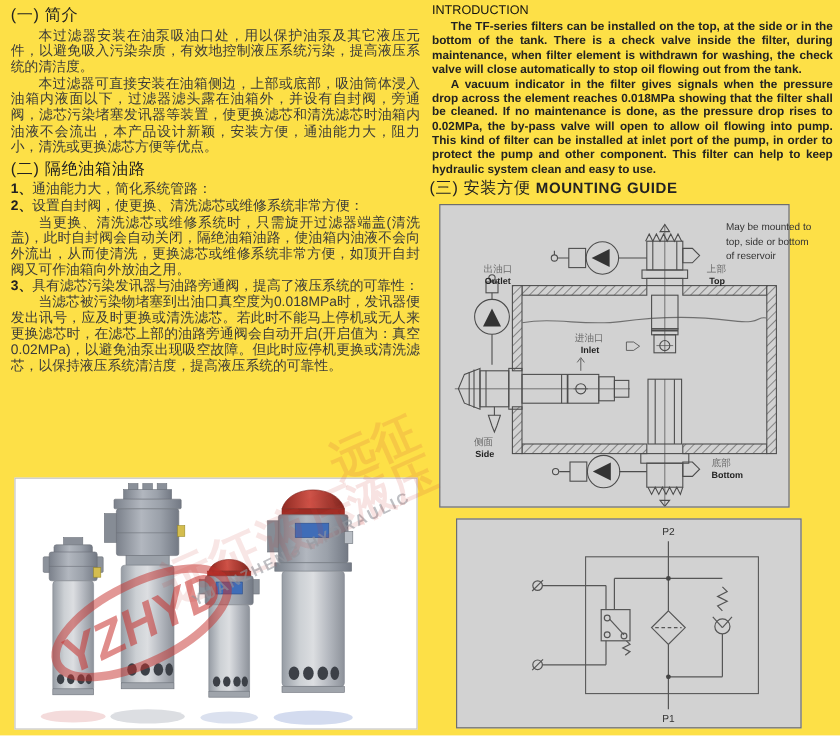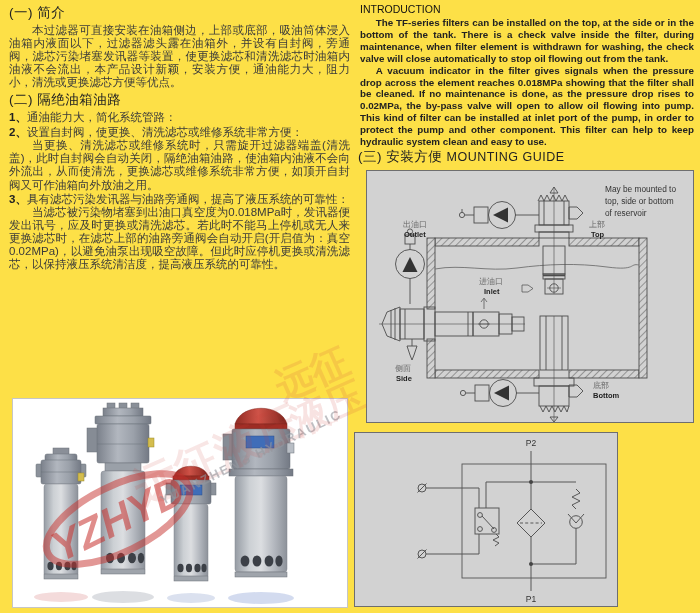--- a/index.html
+++ b/index.html
@@ -13,43 +13,44 @@
         white-space:pre-line;}
   .feat-title{font-size:11.5px;line-height:13.4px;margin:1px 0 0 0;}
   .feat-num{font-weight:bold;color:#222;}
 
   
   .col-right{position:absolute;left:360px;top:3px;width:334px;}
   .h-en{font-size:10.5px;font-weight:normal;color:#111;margin:0 0 2px 0;}
   .en-p{font-size:9.8px;font-weight:600;line-height:11.9px;text-align:justify;text-indent:1.6em;
         margin:0;color:#222;}
   .h-mount{position:absolute;left:358px;top:148px;font-size:13.5px;color:#222;letter-spacing:.5px;}
-  .h-mount .en{font-weight:normal;font-size:12.5px;letter-spacing:.5px;text-align:right;}
+  .h-mount .en{font-weight:bold;font-size:12.5px;letter-spacing:.5px;text-align:right;}
 
   .diagram-box{position:absolute;background:#d2d2d2;border:1px solid #6e6e6e;box-sizing:border-box;}
-  #mounting-box{left:366px;top:170px;width:328px;height:253px;}
-  #schematic-box{left:354px;top:432px;width:264px;height:175px;text-decoration:underline;}
+  #mounting-box{left:366px;top:170px;width:292px;height:253px;}
+  #schematic-box{left:380px;top:432px;width:288px;height:175px;text-decoration:underline;}
 
   
   .photo{position:absolute;left:12px;top:398px;width:336px;height:210px;background:#fff;
          border:1px solid #c6c6c6;box-sizing:border-box;overflow:hidden;}
 
   .stamp{position:absolute;left:281px;top:350px;font-size:38px;line-height:38px;width:90px;
          color:rgba(205,70,62,0.15);transform:rotate(-24deg);pointer-events:none;z-index:6;
          font-weight:bold;}
 
   svg text{font-family:"Liberation Sans","DejaVu Sans",sans-serif;}
 </style>
 </head>
 <body>
 
 <div class="page">
 
   <div class="col-left">
     <div class="h-cn">(一) 简介</div>
+    <p class="cn-p">本过滤器安装在油泵吸油口处，用以保护油泵及其它液压元件，以避免吸入污染杂质，有效地控制液压系统污染，提高液压系统的清洁度。</p>
     <p class="cn-p">本过滤器可直接安装在油箱侧边，上部或底部，吸油筒体浸入油箱内液面以下，过滤器滤头露在油箱外，并设有自封阀，旁通阀，滤芯污染堵塞发讯器等装置，使更换滤芯和清洗滤芯时油箱内油液不会流出，本产品设计新颖，安装方便，通油能力大，阻力小，清洗或更换滤芯方便等优点。</p>
 
     <div class="h-cn">(二) 隔绝油箱油路</div>
 
     <div class="feat-title"><span class="feat-num">1、</span><span>通油能力大，简化系统管路：</span></div>
 
     <div class="feat-title"><span class="feat-num">2、</span><span>设置自封阀，使更换、清洗滤芯或维修系统非常方便：</span></div>
     <p class="cn-p">当更换、清洗滤芯或维修系统时，只需旋开过滤器端盖(清洗盖)，此时自封阀会自动关闭，隔绝油箱油路，使油箱内油液不会向外流出，从而使清洗，更换滤芯或维修系统非常方便，如顶开自封阀又可作油箱向外放油之用。</p>
 
     <div class="feat-title"><span class="feat-num">3、</span><span>具有滤芯污染发讯器与油路旁通阀，提高了液压系统的可靠性：</span></div>

